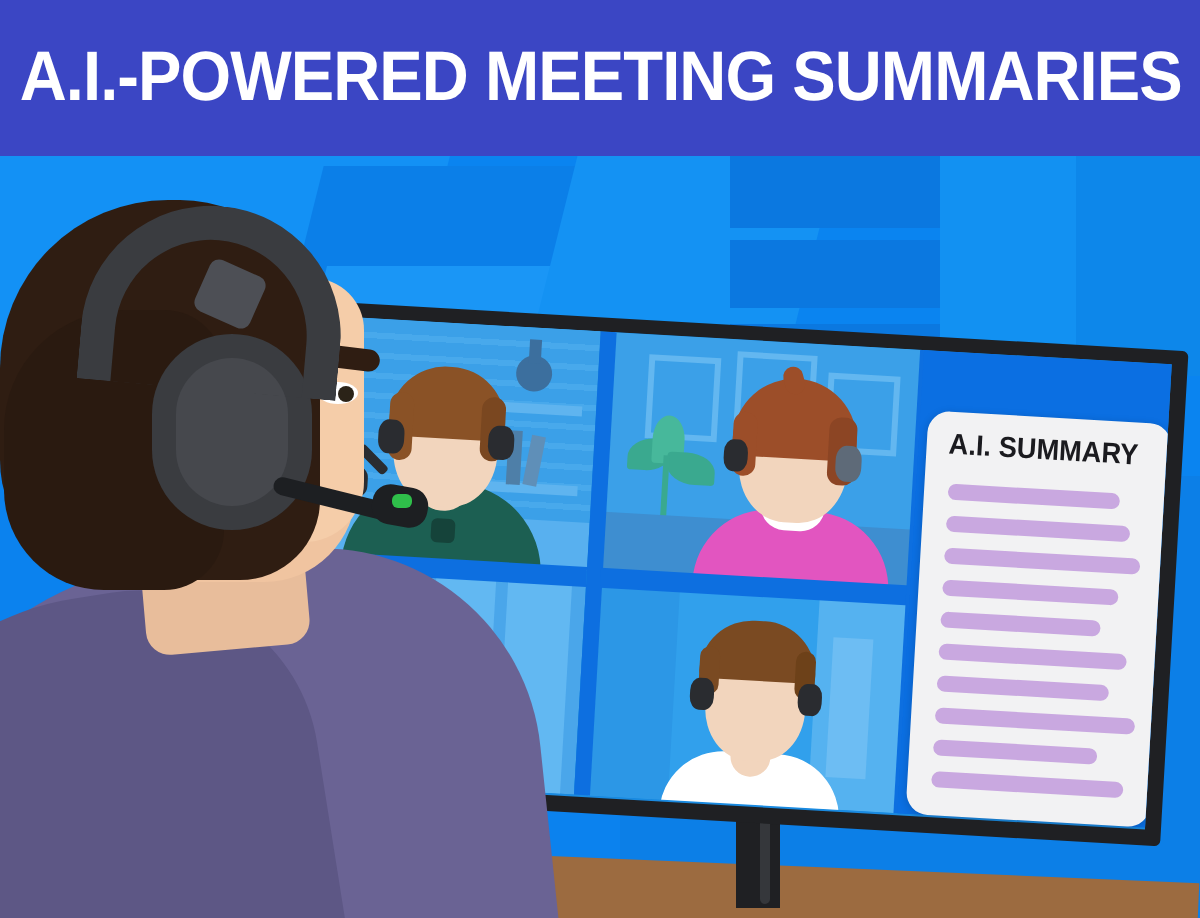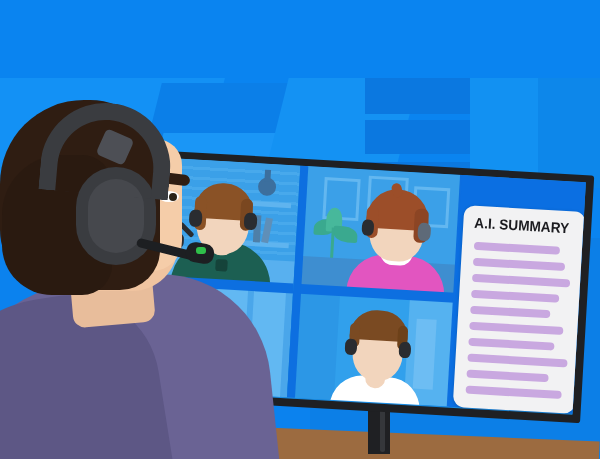--- a/index.html
+++ b/index.html
@@ -335,14 +335,17 @@
     <div id="p-pupil"></div>
     <div id="p-cup"></div>
     <div id="p-cup-in"></div>
     <div id="p-band"></div>
     <div id="p-band-pad"></div>
     <div id="p-boom"></div>
     <div id="p-mic"></div>
     <div id="p-mic-led"></div>
   </div>
 
+  <div id="banner">
+    <div id="banner-title">A.I.-POWERED MEETING SUMMARIES</div>
+  </div>
 
 </div>
 
 </body></html>

